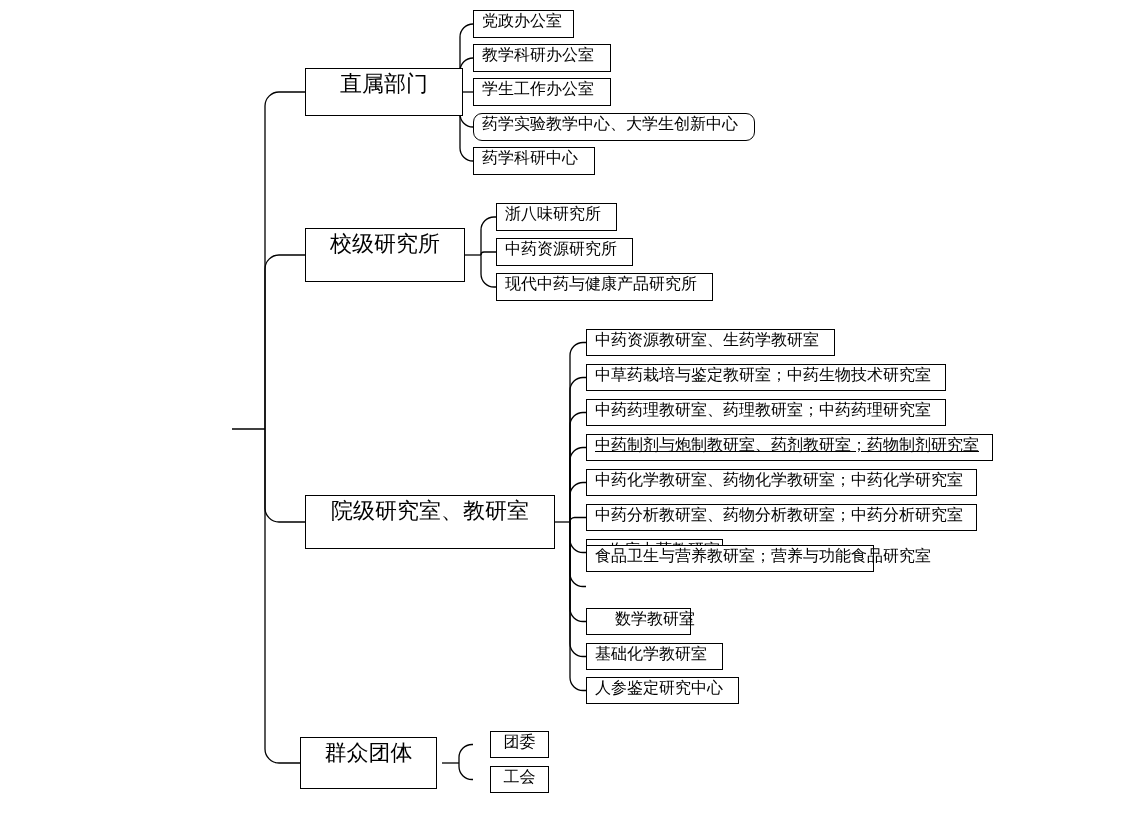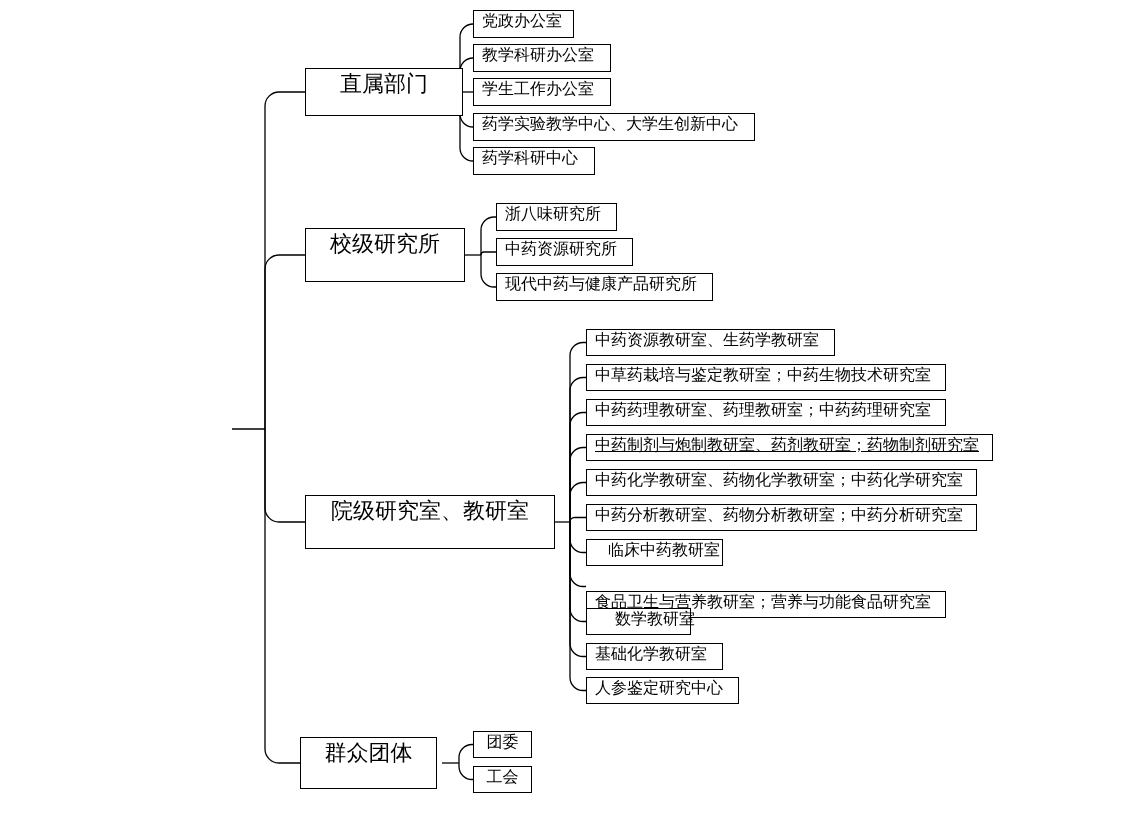--- a/index.html
+++ b/index.html
@@ -50,20 +50,21 @@
   }
   .node-l2 {
     justify-content: flex-start;
     font-size: 16px;
     padding-left: 8px;
   }
   .node-l2-small {
     justify-content: center;
     font-size: 16px;
     padding-left: 0;
+    margin-left: 17px;
   }
 </style>
 </head>
 <body>
 
 <div id="chart-canvas">
 
   <svg id="connector-layer" viewBox="0 0 1123 817" xmlns="http://www.w3.org/2000/svg">
       <path d="M 232 429 L 265 429" fill="none" stroke="#000000" stroke-width="1.3"></path>
       <path d="M 265 429 L 265 106 A 14 14 0 0 1 279 92 L 305 92" fill="none" stroke="#000000" stroke-width="1.3"></path>
@@ -104,21 +105,21 @@
       </div>
       <div class="node node-l2" style="left: 473px; top: 10px; width: 101px; height: 28px;">
         <span>党政办公室</span>
       </div>
       <div class="node node-l2" style="left: 473px; top: 44px; width: 138px; height: 28px;">
         <span>教学科研办公室</span>
       </div>
       <div class="node node-l2" style="left: 473px; top: 78px; width: 138px; height: 28px;">
         <span>学生工作办公室</span>
       </div>
-      <div class="node node-l2" style="left: 473px; top: 113px; width: 282px; height: 28px;">
+      <div class="node node-l2" style="left: 473px; top: 113px; width: 282px; height: 28px; border-radius: 9px;">
         <span>药学实验教学中心、大学生创新中心</span>
       </div>
       <div class="node node-l2" style="left: 473px; top: 147px; width: 122px; height: 28px;">
         <span>药学科研中心</span>
       </div>
       <div class="node node-l1" style="left: 305px; top: 228px; width: 160px; height: 54px;">
         <span>校级研究所</span>
       </div>
       <div class="node node-l2" style="left: 496px; top: 203px; width: 121px; height: 28px;">
         <span>浙八味研究所</span>
@@ -146,21 +147,21 @@
       </div>
       <div class="node node-l2" style="left: 586px; top: 469px; width: 391px; height: 27px;">
         <span>中药化学教研室、药物化学教研室；中药化学研究室</span>
       </div>
       <div class="node node-l2" style="left: 586px; top: 504px; width: 391px; height: 27px;">
         <span>中药分析教研室、药物分析教研室；中药分析研究室</span>
       </div>
       <div class="node node-l2" style="left: 586px; top: 539px; width: 137px; height: 27px; padding-left: 21px;">
         <span>临床中药教研室</span>
       </div>
-      <div class="node node-l2" style="left: 586px; top: 591px; width: 360px; height: 27px;">
+      <div class="node node-l2" style="left: 586px; top: 545px; width: 288px; height: 27px;">
         <span>食品卫生与营养教研室；营养与功能食品研究室</span>
       </div>
       <div class="node node-l2" style="left: 586px; top: 608px; width: 105px; height: 27px; padding-left: 28px;">
         <span>数学教研室</span>
       </div>
       <div class="node node-l2" style="left: 586px; top: 643px; width: 137px; height: 27px;">
         <span>基础化学教研室</span>
       </div>
       <div class="node node-l2" style="left: 586px; top: 677px; width: 153px; height: 27px;">
         <span>人参鉴定研究中心</span>

